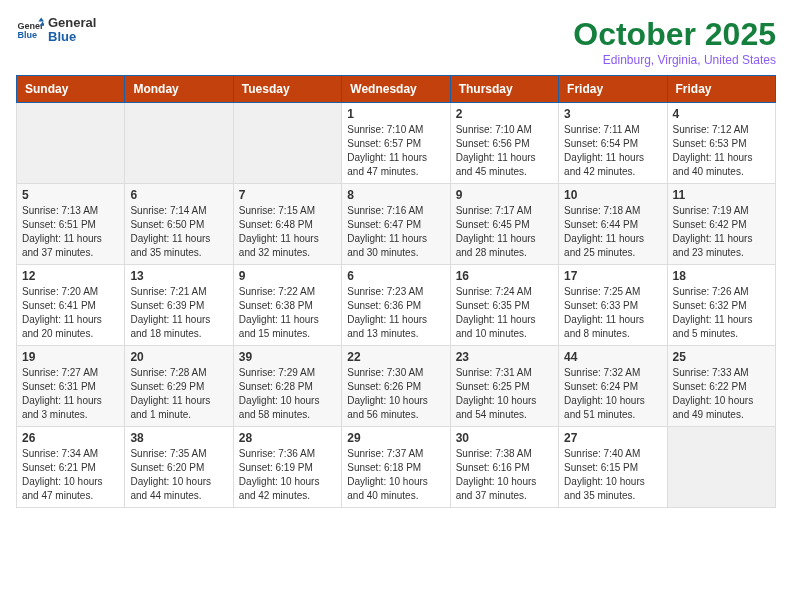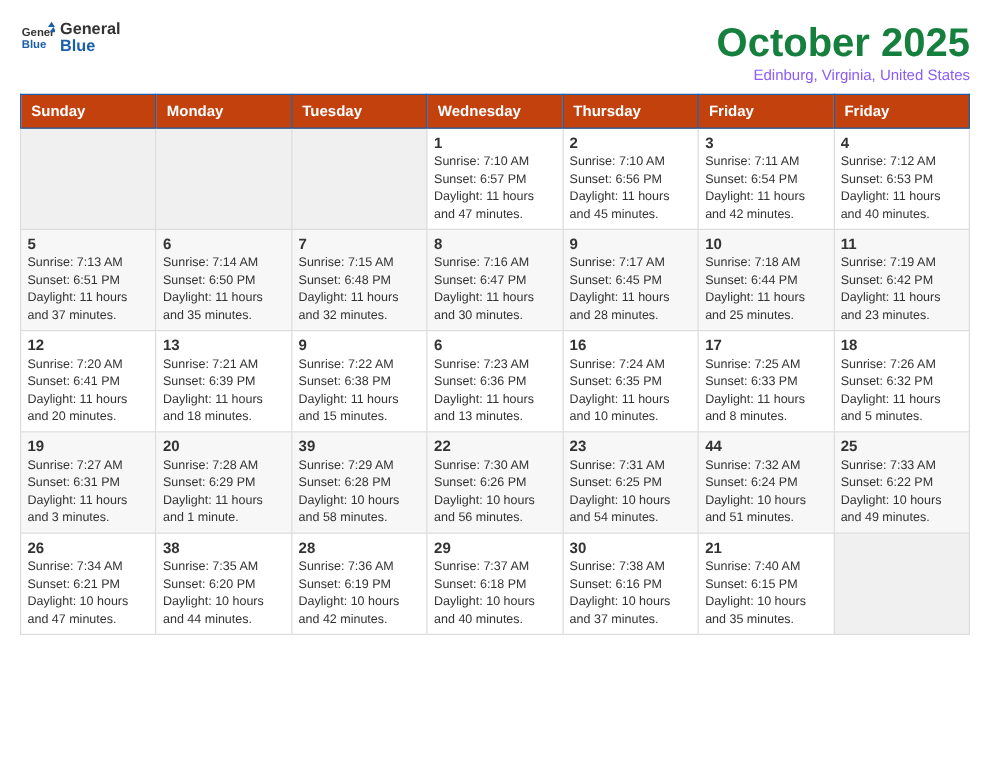--- a/index.html
+++ b/index.html
@@ -241,19 +241,19 @@
         </td>
         <td>
           <span class="day-number">29</span>
         <div class="day-info">Sunrise: 7:37 AM<br>Sunset: 6:18 PM<br>Daylight: 10 hours and 40 minutes.</div>
         </td>
         <td>
           <span class="day-number">30</span>
         <div class="day-info">Sunrise: 7:38 AM<br>Sunset: 6:16 PM<br>Daylight: 10 hours and 37 minutes.</div>
         </td>
         <td>
-          <span class="day-number">21</span>
+          <span class="day-number">27</span>
         <div class="day-info">Sunrise: 7:40 AM<br>Sunset: 6:15 PM<br>Daylight: 10 hours and 35 minutes.</div>
         </td>
         <td class="empty"></td>
       </tr>
     </tbody>
 </table>
 
 </body></html>

